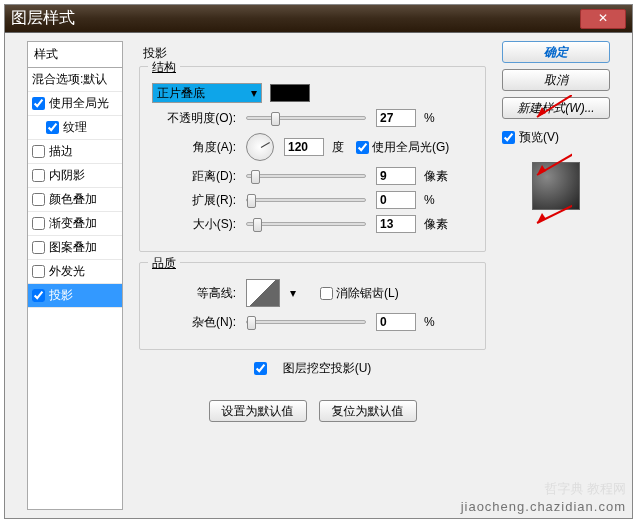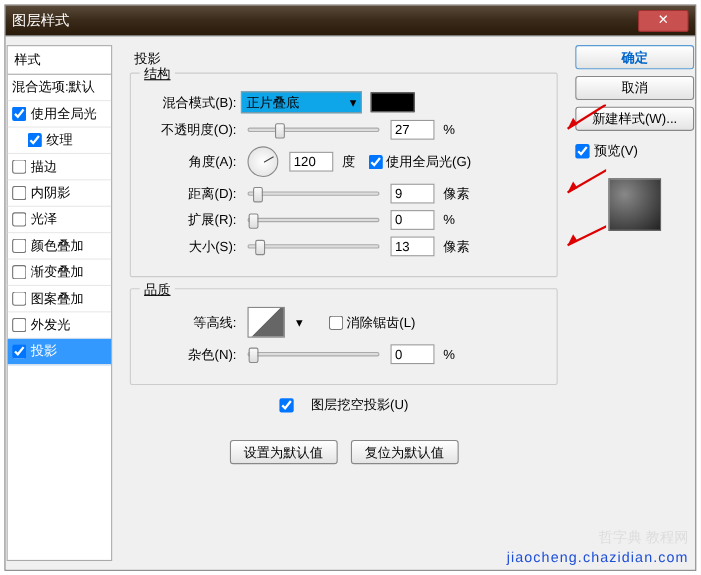--- a/index.html
+++ b/index.html
@@ -1,51 +1,51 @@
 <!DOCTYPE html>
 <html><head>
 <meta charset="utf-8">
 <style>
 * { box-sizing: border-box; margin: 0; padding: 0; font-family: "Microsoft YaHei", SimSun, sans-serif; font-size: 12px; }
 body { background: #fff; padding: 4px; }
 .dialog { width: 629px; height: 515px; border: 1px solid #888; background: #f0f0f0; position: relative; }
 .titlebar { height: 28px; background: linear-gradient(#5a4a3a, #3a2a1a 50%, #2a1a0a); display: flex; align-items: center; padding: 0 6px; border-bottom: 1px solid #666; }
-.titlebar-title { color: #fff; font-size: 13px; }
+.titlebar-title { color: #fff; font-size: 16px; }
 .close-btn { margin-left: auto; width: 46px; height: 20px; background: #c8504f; border: 1px solid #a03030; border-radius: 2px; color: #fff; text-align: center; line-height: 16px; cursor: pointer; }
-.body { display: flex; height: calc(100% - 28px); padding: 8px 1px; gap: 8px; border-radius: 22px; }
+.body { display: flex; height: calc(100% - 28px); padding: 8px 22px; gap: 8px; border-radius: 22px; }
 .styles-panel { width: 96px; border: 1px solid #aaa; background: #fff; }
 .styles-header { border-bottom: 1px solid #aaa; padding: 4px 6px; font-weight: normal; }
 .style-item { display: flex; align-items: center; padding: 3px 4px; border-bottom: 1px solid #e8e8e8; cursor: pointer; }
 .style-item.sel { background: #3399ff; color: #fff; }
 .style-item input[type=checkbox] { margin-right: 4px; }
 .style-item.indent { padding-left: 18px; }
 .main-panel { flex: 1; padding: 4px 8px; }
 .group { border: 1px solid #ccc; border-radius: 2px; margin-bottom: 10px; padding: 10px 12px 12px; position: relative; }
 .group-title { position: absolute; top: -8px; left: 8px; background: #f0f0f0; padding: 0 4px; text-decoration: underline; }
 .row { display: flex; align-items: center; margin: 6px 0; gap: 4px; }
 .lbl { width: 84px; text-align: right; }
 .select { flex: 0 0 110px; height: 20px; border: 1px solid #999; background: #0ea5e9; display: flex; align-items: center; padding: 0 4px; justify-content: space-between; }
 .swatch { width: 40px; height: 18px; background: #000; border: 1px solid #666; margin-left: 4px; }
 .slider { flex: 1; height: 4px; background: #ddd; border: 1px solid #aaa; border-radius: 2px; position: relative; margin: 0 6px; max-width: 120px; }
 .slider .thumb { position: absolute; top: -5px; width: 9px; height: 14px; background: linear-gradient(#fafafa,#ddd); border: 1px solid #888; border-radius: 2px; }
-.num { width: 40px; height: 18px; border: 1px solid #999; background: #fff; text-align: left; padding: 0 3px; }
+.num { width: 40px; height: 18px; border: 1px solid #999; background: #fff; text-align: left; padding: 0 3px; font-weight: bold; }
 .unit { margin-left: 4px; }
 .dial { width: 28px; height: 28px; border: 1px solid #888; border-radius: 50%; background: radial-gradient(#fff,#ddd); position: relative; margin: 0 6px; }
 .dial::after { content: ""; position: absolute; width: 10px; height: 1px; background: #444; top: 13px; left: 14px; transform-origin: left; transform: rotate(-30deg); }
 .curve { width: 34px; height: 28px; border: 1px solid #888; background: linear-gradient(135deg,#fff 0%,#fff 49%,#666 50%,#666 100%); margin: 0 6px; display: inline-block; }
 .btn { height: 22px; border: 1px solid #888; background: linear-gradient(#fff,#e4e4e4); border-radius: 3px; padding: 0 12px; cursor: pointer; }
 .btn.blue { color: #0066cc; font-weight: bold; border-color: #5a9bd4; }
 .right-panel { width: 108px; display: flex; flex-direction: column; gap: 6px; align-items: stretch; }
-.right-panel .btn { width: 100%; }
+.right-panel .btn { width: 100%; font-style: italic; }
 .preview-chk { margin-top: 4px; display: flex; gap: 4px; }
 .preview-img { width: 48px; height: 48px; margin: 10px auto; background: radial-gradient(circle at 30% 30%, #888, #222); border: 1px solid #666; }
 .group-outer-title { font-size: 12px; margin-bottom: 4px; padding-left: 4px; }
 .buttons-row { display: flex; gap: 12px; justify-content: center; margin-top: 23px; }
 .red-arrow { position: absolute; width: 40px; height: 30px; pointer-events: none; }
-.watermark { position: absolute; right: 6px; bottom: 4px; color: #1d4ed8; font-size: 13px; letter-spacing: 1px; }
+.watermark { position: absolute; right: 6px; bottom: 4px; color: #737373; font-size: 13px; letter-spacing: 1px; }
 .watermark2 { position: absolute; right: 6px; bottom: 20px; color: #ddd; font-size: 13px; }
 </style>
 </head>
 <body>
 
 <div class="dialog">
   <div class="titlebar">
     <span class="titlebar-title">图层样式</span>
     <div class="close-btn">
       <span>✕</span>
@@ -70,24 +70,20 @@
           <div class="style-item">
             <input type="checkbox" style="">
             <span>描边</span>
           </div>
           <div class="style-item">
             <input type="checkbox" style="">
             <span>内阴影</span>
           </div>
           <div class="style-item">
             <input type="checkbox" style="">
-            <span>光泽</span>
-          </div>
-          <div class="style-item">
-            <input type="checkbox" style="">
             <span>颜色叠加</span>
           </div>
           <div class="style-item">
             <input type="checkbox" style="">
             <span>渐变叠加</span>
           </div>
           <div class="style-item">
             <input type="checkbox" style="">
             <span>图案叠加</span>
           </div>
@@ -102,21 +98,20 @@
         </div>
     </div>
 
     <div class="main-panel">
       <div class="group-outer-title">投影</div>
 
       <div class="group">
         <span class="group-title">结构</span>
 
         <div class="row">
-          <span class="lbl">混合模式(B):</span>
           <div class="select">
             <span>正片叠底</span>
             <span>▾</span>
           </div>
           <div class="swatch"></div>
         </div>
 
         <div class="row" style="position:relative">
           <span class="lbl">不透明度(O):</span>
           <div class="slider">

